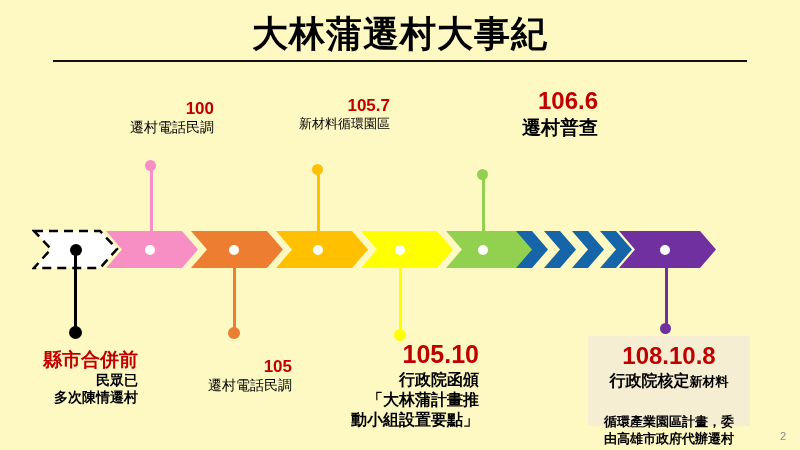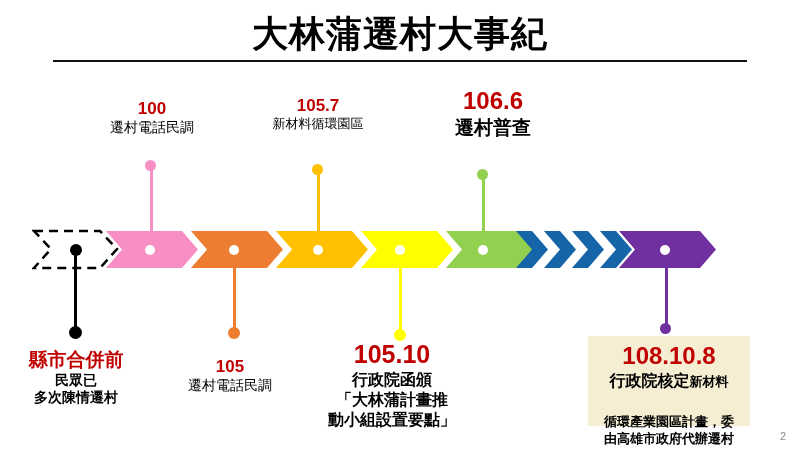--- a/index.html
+++ b/index.html
@@ -1,17 +1,17 @@
 <!DOCTYPE html>
 <html><head>
 <meta charset="utf-8">
 <style>
   html,body{margin:0;padding:0;background:#e8e8e8;}
   .slide{
-    position:relative;width:800px;height:450px;background:#ffffff;
+    position:relative;width:800px;height:450px;background:#fef9c3;
     font-family:"Liberation Sans","DejaVu Sans",sans-serif;overflow:hidden;
   }
   
   .title{
     position:absolute;top:10px;left:0;width:800px;text-align:center;
     font-size:36px;font-weight:bold;color:#000;letter-spacing:1px;
   }
   .title-rule{position:absolute;left:53px;top:60px;width:694px;height:2px;background:#111;}
   
   .chev{
@@ -28,21 +28,21 @@
     position:absolute;top:231px;height:37px;width:32px;background:#1565A8;
     clip-path:polygon(0 0,16px 0,100% 50%,16px 100%,0 100%,16px 50%);
   }
   .dashed-chev{position:absolute;left:32px;top:229px;}
   
   .wdot{position:absolute;width:10px;height:10px;border-radius:50%;background:#fff;top:245px;}
   .dot{position:absolute;border-radius:50%;}
   
   .line{position:absolute;width:3px;}
   
-  .lbl{position:absolute;text-align:center;color:#000;line-height:1.25;}
+  .lbl{position:absolute;text-align:right;color:#000;line-height:1.25;}
   .date-red{color:#C00000;font-weight:bold;}
   .lbl .s14{font-size:14px;}
   .lbl .s13{font-size:13px;}
   .box-108{
     position:absolute;left:588px;top:336px;width:162px;height:90px;
     background:#F6EED3;text-align:center;line-height:1.3;padding-top:4px;box-sizing:border-box;
   }
   .page-num{position:absolute;right:14px;bottom:8px;font-size:11px;color:#8a8a8a;}
 </style>
 </head>
@@ -95,21 +95,21 @@
   <div class="lbl" style="left:90px;top:98px;width:124px;">
     <div class="date-red" style="font-size:17px;">100</div>
     <div class="s14">遷村電話民調</div>
   </div>
 
   <div class="lbl" style="left:246px;top:95px;width:144px;">
     <div class="date-red" style="font-size:17px;">105.7</div>
     <div class="s13">新材料循環園區</div>
   </div>
 
-  <div class="lbl" style="left:376px;top:86px;width:234px;">
+  <div class="lbl" style="left:364px;top:86px;width:234px;">
     <div class="date-red" style="font-size:24px;">106.6</div>
     <div style="font-size:19px;font-weight:bold;">遷村普查</div>
   </div>
 
   <div class="lbl" style="left:14px;top:348px;width:124px;">
     <div class="date-red" style="font-size:19px;">縣市合併前</div>
     <div class="s14" style="font-weight:bold;">民眾已</div>
     <div class="s14" style="font-weight:bold;">多次陳情遷村</div>
   </div>
 

